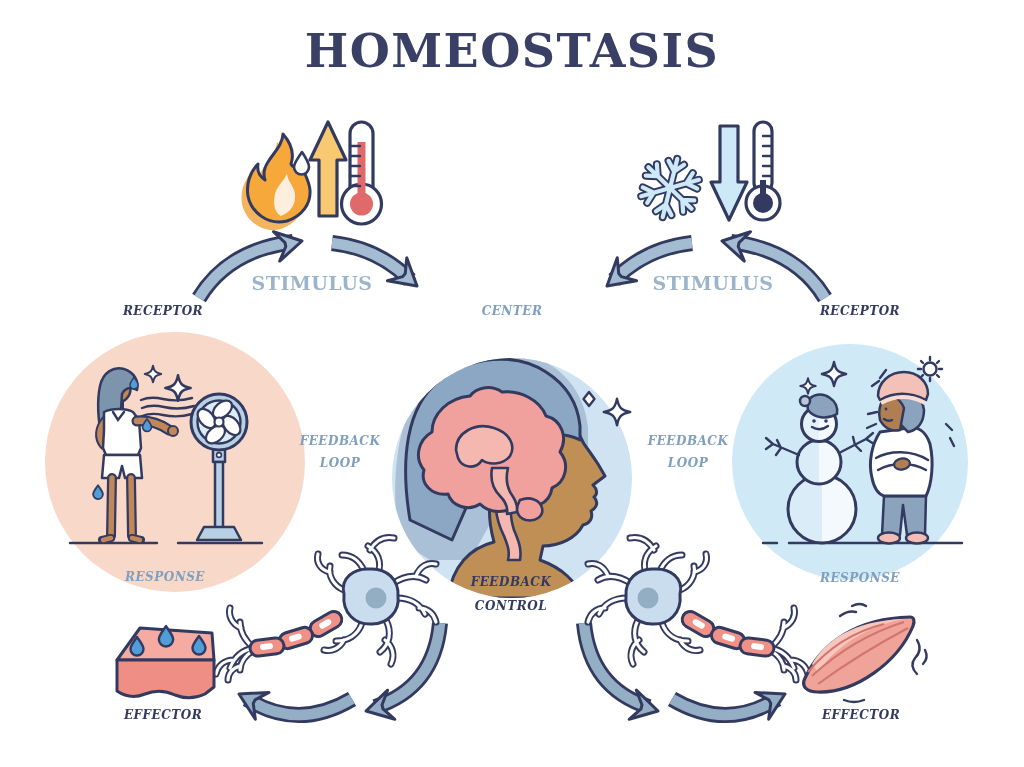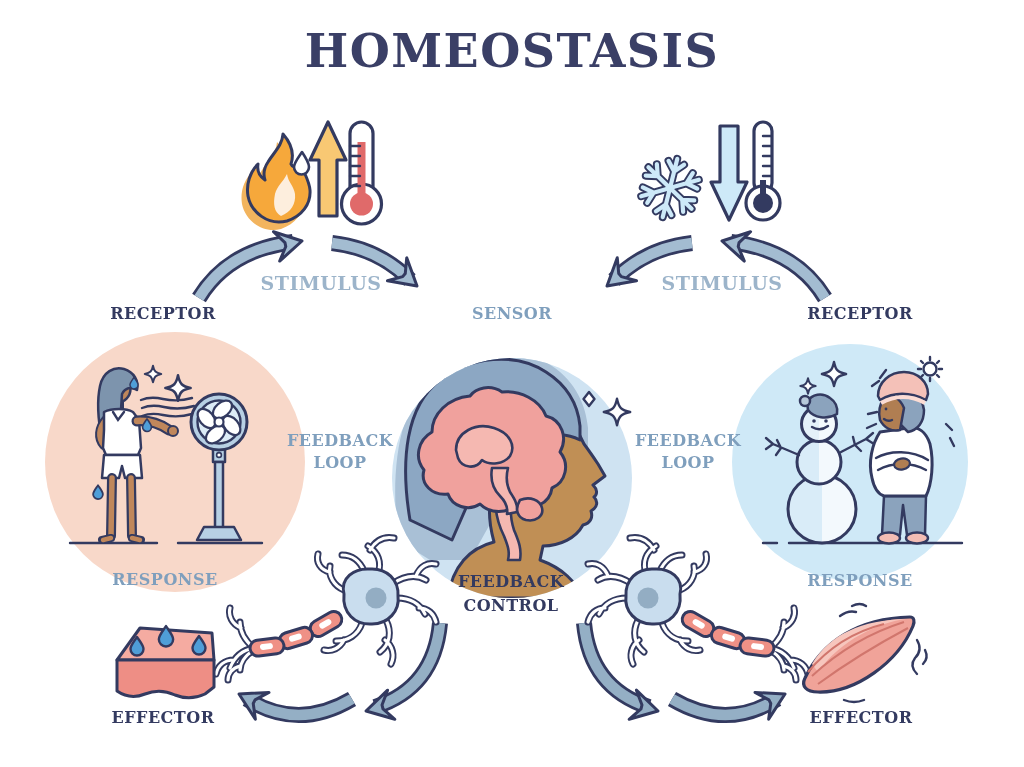--- a/index.html
+++ b/index.html
@@ -6,21 +6,21 @@
   #stage{position:relative;width:1024px;height:753px;background:#fff;overflow:hidden;
          font-family:"DejaVu Serif","Liberation Serif",serif;}
   #art{position:absolute;left:0;top:0;}
   .lbl{position:absolute;transform:translateX(-50%);font-weight:bold;white-space:nowrap;
        text-align:center;letter-spacing:.5px;}
   .navy{color:var(--navy_outline,#333a60);}
   .muted{color:var(--muted_label_text,#7f9fbd);}
   .stim{color:var(--stimulus_label,#9cb4ca);}
   #title{position:absolute;left:512px;top:24px;transform:translateX(-50%);
          font-size:46px;font-weight:bold;letter-spacing:1.5px;color:var(--title_text,#3a3f66);}
-  .fs20{font-size:16px;} .fs19{font-size:19px;margin-left:9px;}
+  .fs20{font-size:12px;font-style:italic;} .fs19{font-size:19px;}
   .two{line-height:22px;}
   
   .o{stroke:var(--navy_outline,#333a60);stroke-linejoin:round;stroke-linecap:round;}
   .tube-o{fill:none;stroke:var(--navy_outline,#333a60);stroke-width:7;stroke-linecap:round;stroke-linejoin:round;}
   .tube-i{fill:none;stroke:#ffffff;stroke-width:3.2;stroke-linecap:round;stroke-linejoin:round;}
   .flk-o{fill:none;stroke:var(--navy_outline,#333a60);stroke-width:8;stroke-linecap:round;}
   .flk-i{fill:none;stroke:var(--ice_blue,#cde9f8);stroke-width:4.2;stroke-linecap:round;}
   .shaft-o{fill:none;stroke:var(--navy_outline,#333a60);stroke-width:16;stroke-linecap:butt;}
   .shaft-t{fill:none;stroke:var(--arrow_fill_top,#a3bcd1);stroke-width:10.5;stroke-linecap:butt;}
   .shaft-b{fill:none;stroke:var(--arrow_fill_bottom,#94afc5);stroke-width:10.5;stroke-linecap:butt;}
@@ -280,21 +280,21 @@
   <path d="M 840 616 q 8 -6 16 -4 M 852 606 q 8 -4 14 0 M 917 640 q 6 10 -2 18 q -6 8 2 16 M 925 650 q 4 8 -2 14 M 844 700 q 10 4 20 0" class="thin" stroke-width="2.4"></path>
 </g>
 </svg>
 
 <div id="title">HOMEOSTASIS</div>
 
 <div class="lbl stim fs19" style="left:312px;top:272px;">STIMULUS</div>
 <div class="lbl stim fs19" style="left:713px;top:272px;">STIMULUS</div>
 
 <div class="lbl navy fs20" style="left:163px;top:304px;">RECEPTOR</div>
-<div class="lbl muted fs20" style="left:512px;top:304px;">SENSOR</div>
+<div class="lbl muted fs20" style="left:512px;top:304px;">CENTER</div>
 <div class="lbl navy fs20" style="left:860px;top:304px;">RECEPTOR</div>
 
 <div class="lbl muted fs20 two" style="left:340px;top:430px;">
   <div>FEEDBACK</div>
   <div>LOOP</div>
 </div>
 <div class="lbl muted fs20 two" style="left:688px;top:430px;">
   <div>FEEDBACK</div>
   <div>LOOP</div>
 </div>

